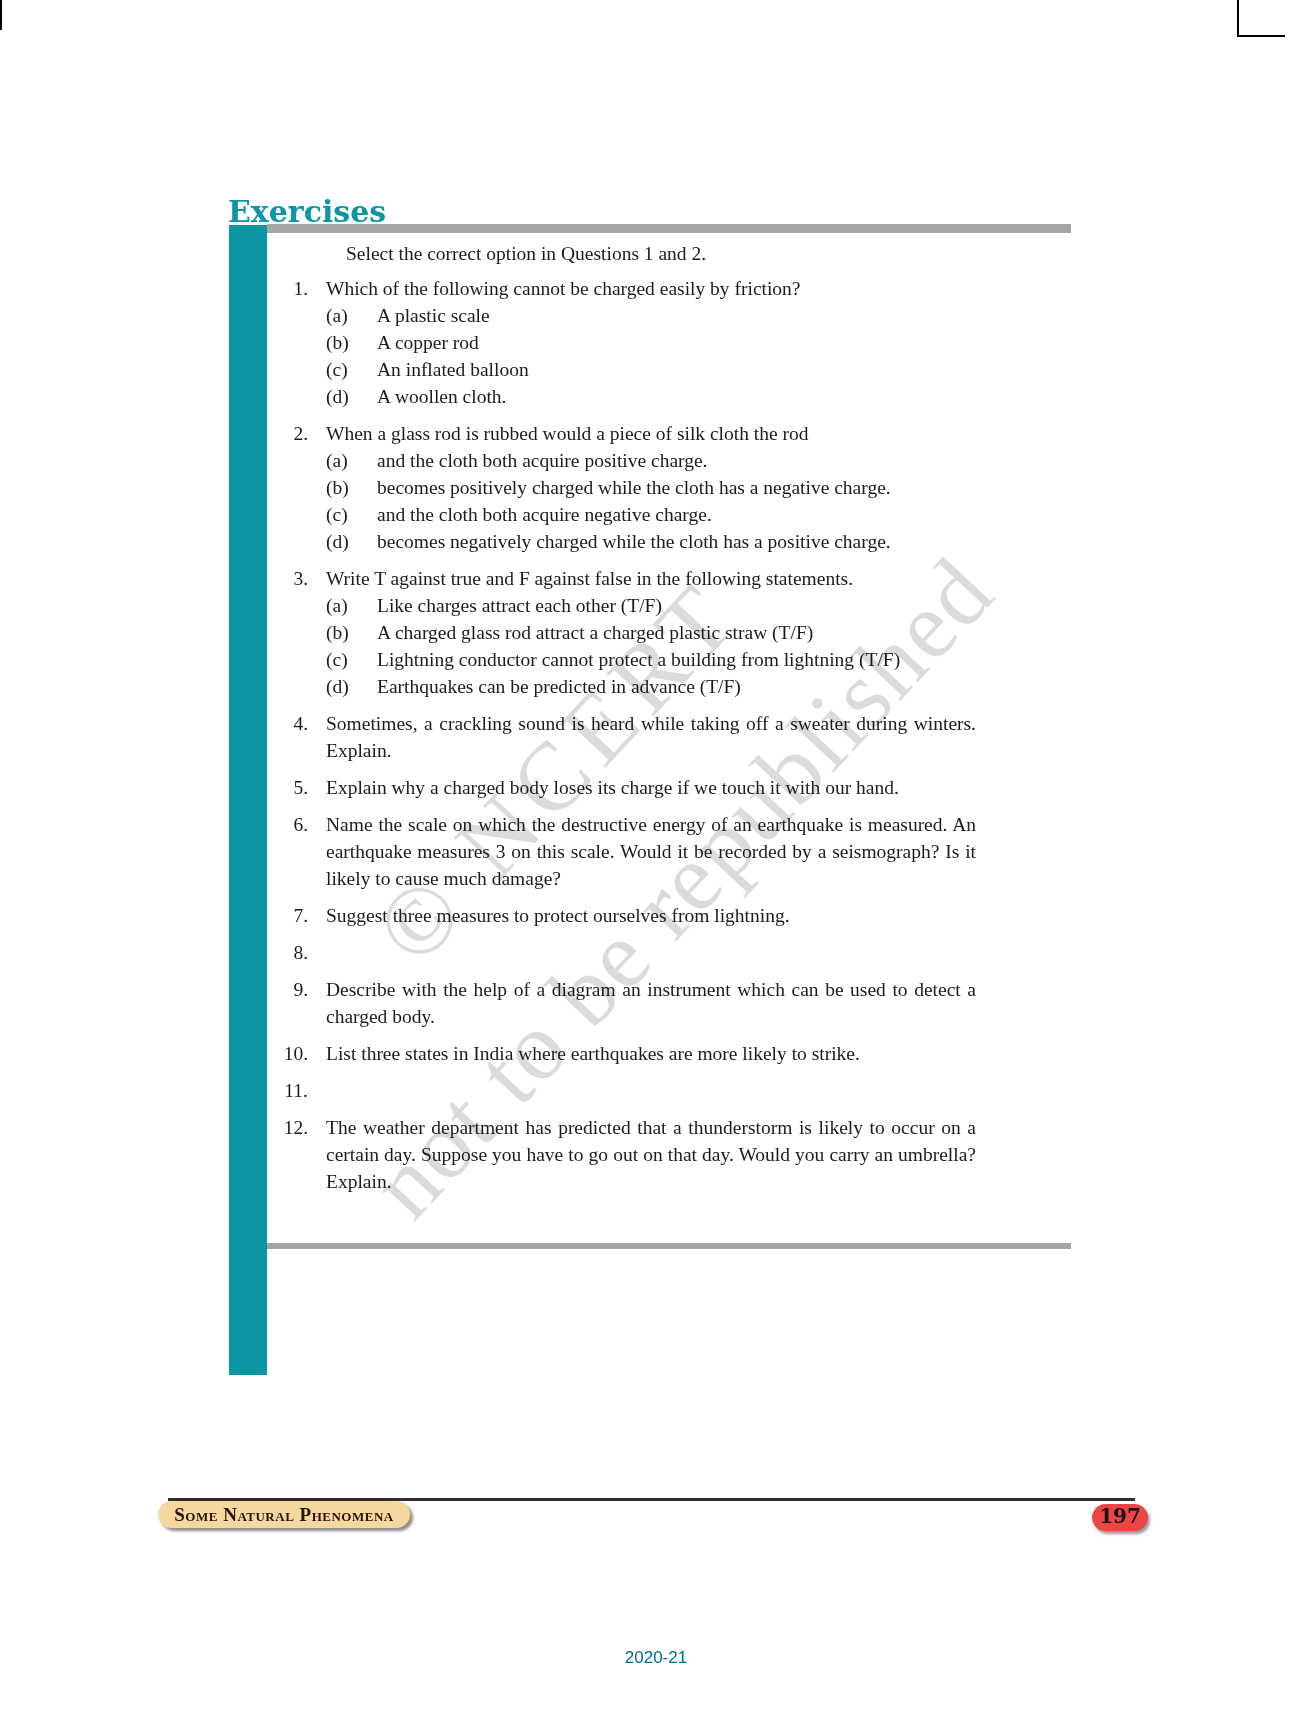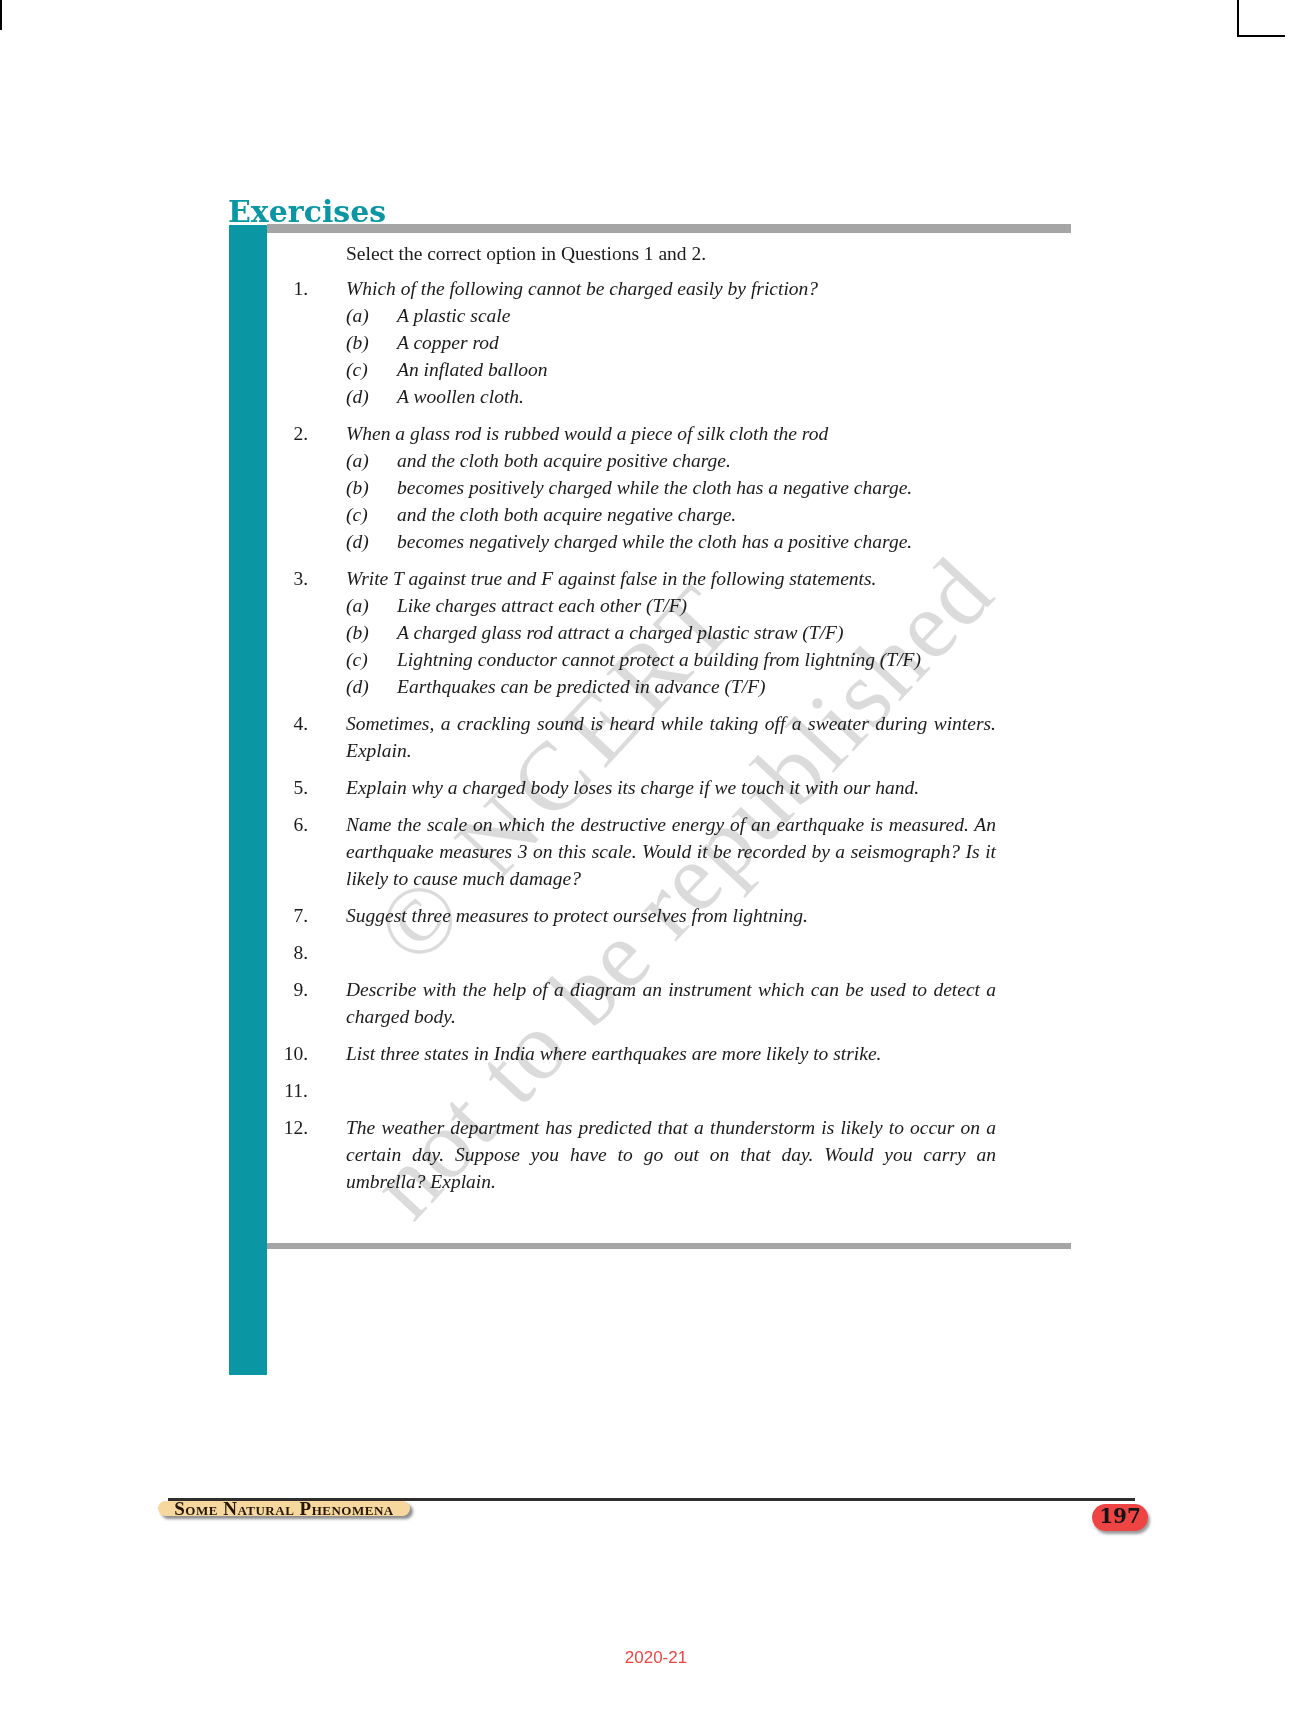--- a/index.html
+++ b/index.html
@@ -73,35 +73,35 @@
   .questions {
     position: absolute; left: 0; top: 16px;
     width: 810px;
     font-size: 19.5px;
     line-height: 27px;
   }
   .intro { margin: 0 0 8px 117px; }
 
   .q-row { display: flex; margin-bottom: 10px; }
   .q-num { flex: none; width: 79px; text-align: right; }
-  .q-body { flex: none; margin-left: 38px; width: 650px; font-style: italic; }
+  .q-body { flex: none; margin-left: 18px; width: 650px; }
   .q-text { text-align: justify; text-align-last: left; }
   .opt-row { display: flex; }
   .opt-label { flex: none; width: 51px; }
   .opt-text { flex: 1; }
 
   
   .footer-rule {
     position: absolute; left: 168px; top: 1498px;
     width: 967px; height: 3px;
     background: #2e2e2e; z-index: 1;
   }
   .chapter-badge {
     position: absolute; left: 158px; top: 1501px;
-    width: 252px; height: 15px;
+    width: 252px; height: 27px;
     background: #f6d89f;
     border-radius: 14px;
     box-shadow: 3px 3px 3px rgba(0,0,0,0.45);
     display: flex; align-items: center; justify-content: center;
     font-variant: small-caps;
     font-weight: bold;
     font-size: 19px;
     letter-spacing: 0.5px;
     color: #241505;
     z-index: 2;
@@ -118,21 +118,21 @@
     font-size: 20px;
     color: #141414;
     z-index: 2;
   }
   .year-line {
     position: absolute; left: 0; top: 1648px;
     width: 100%;
     text-align: center;
     font-family: "Liberation Sans", sans-serif;
     font-size: 17px;
-    color: #ef4444;
+    color: #0369a1;
   }
 </style>
 </head>
 <body>
 
 <div class="page">
 
   <div class="crop-tl"></div>
   <div class="crop-tr-v"></div>
   <div class="crop-tr-h"></div>

